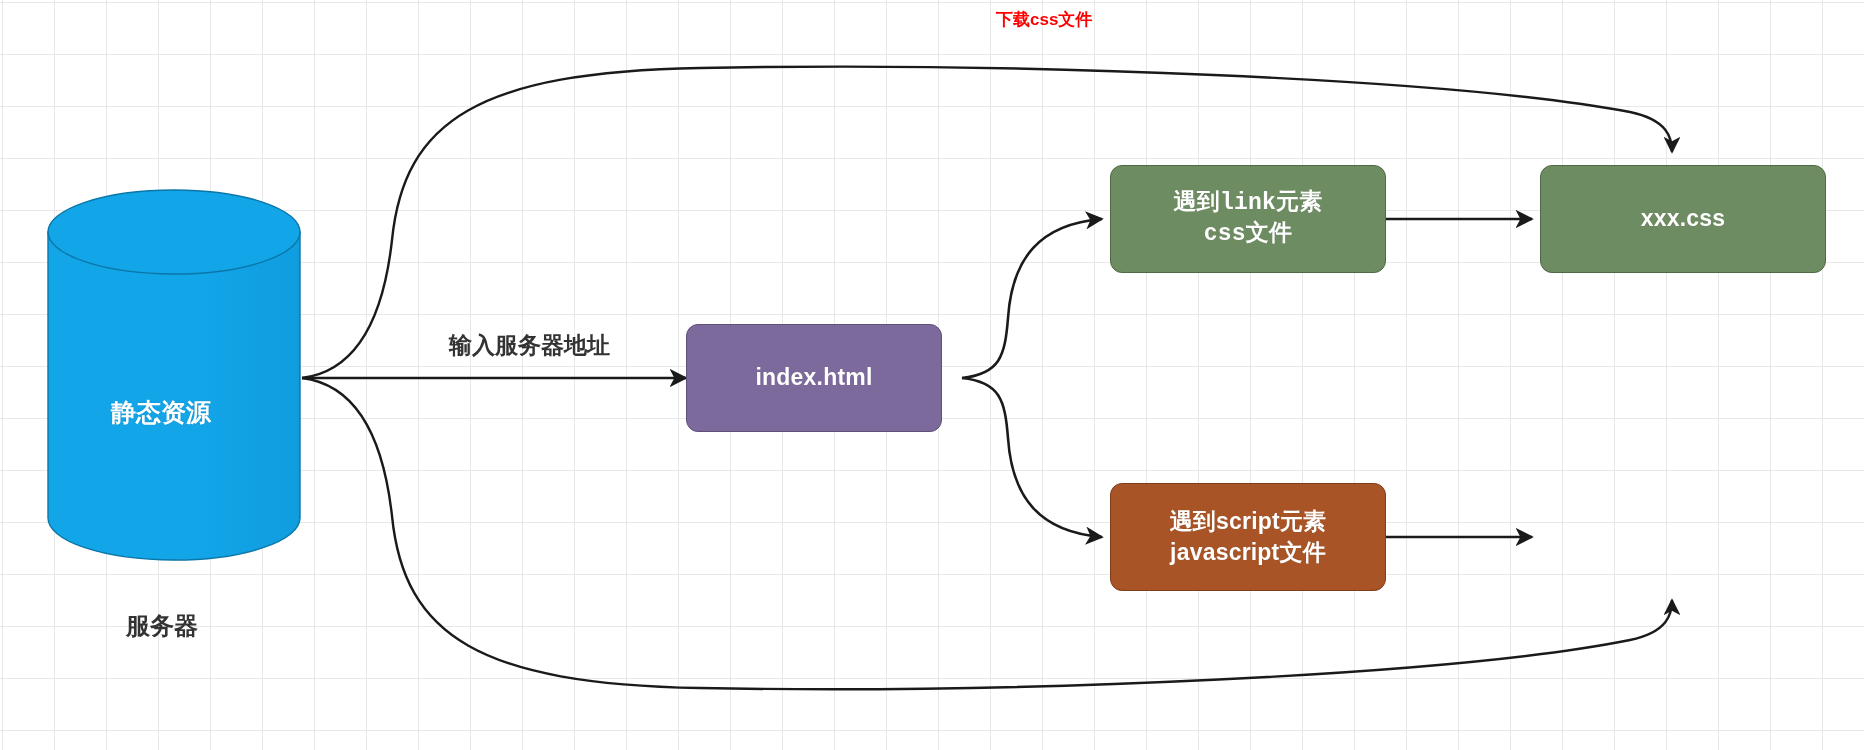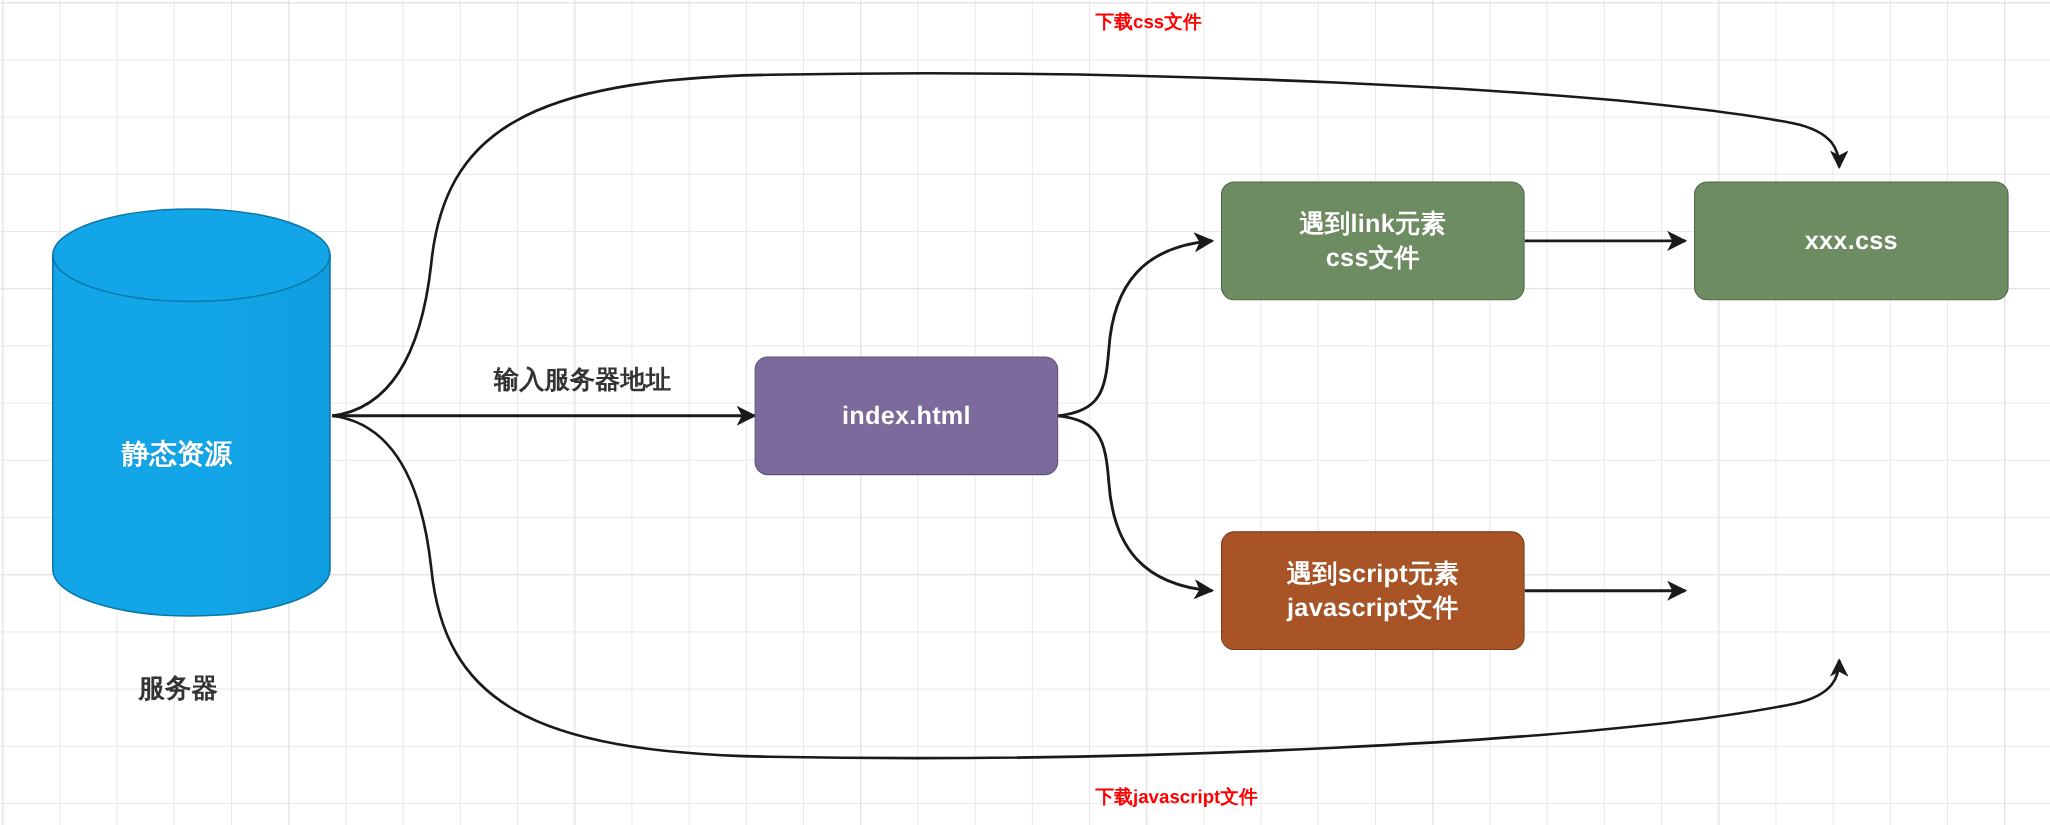--- a/index.html
+++ b/index.html
@@ -133,40 +133,39 @@
 
     <path d="M 1386 537 L 1532 537" fill="none" stroke="#1a1a1a" stroke-width="2.6" marker-end="url(#arrow)"></path>
   </svg>
 
   <div class="cyl-label" style="left:111px; top:396px;">静态资源</div>
 
   <div class="plain-label" style="left:126px; top:610px;">服务器</div>
 
   <div class="edge-label" style="left:449px; top:330px;text-align:right;">输入服务器地址</div>
 
-  <div class="node node-index" style="left:686px; top:324px; width:276px; height:108px;">
+  <div class="node node-index" style="left:686px; top:324px; width:256px; height:108px;">
     <span>index.html</span>
   </div>
 
-  <div class="node node-green" style="left:1110px; top:165px; width:276px; height:108px;">
+  <div class="node node-green" style="left:1110px; top:165px; width:276px; height:108px;font-family:Liberation Mono, monospace;">
     <span>
       <span>遇到link元素</span><br>
       <span>css文件</span>
     </span>
   </div>
 
   <div class="node node-green" style="left:1540px; top:165px; width:286px; height:108px;">
     <span>xxx.css</span>
   </div>
 
   <div class="node node-brown" style="left:1110px; top:483px; width:276px; height:108px;">
     <span>
       <span>遇到script元素</span><br>
       <span>javascript文件</span>
     </span>
   </div>
 
 
   <div class="red-label" style="left:996px; top:8px;">下载css文件</div>
 
-  <div class="red-label" style="left:996px; top:713px;">下载javascript文件</div>
 
 </div>
 
 </body></html>

